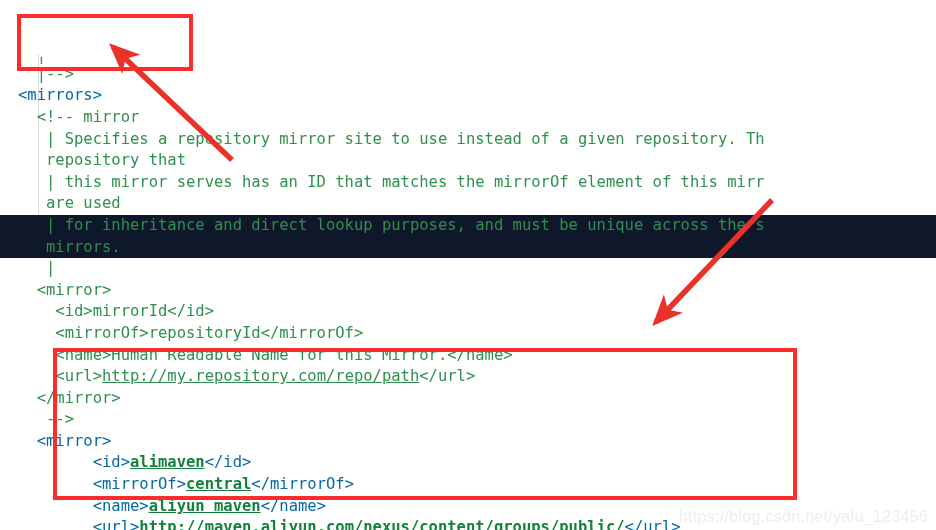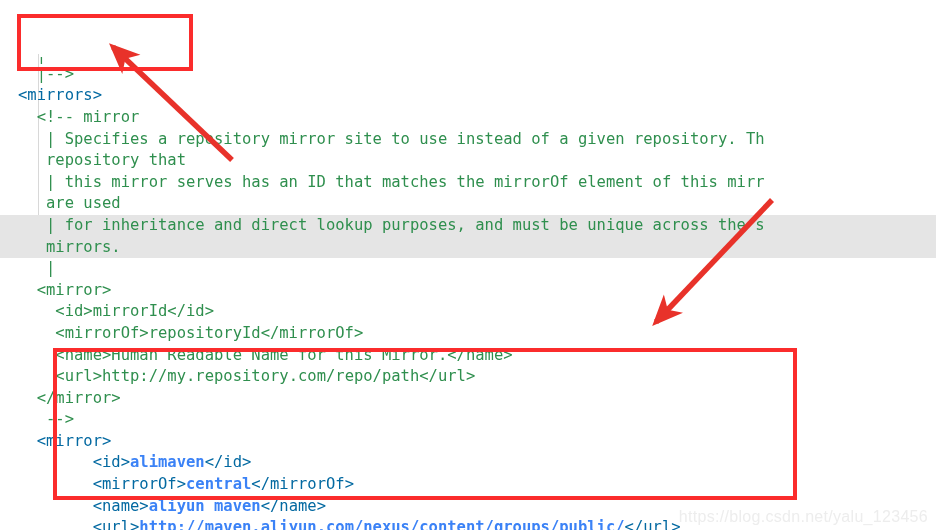--- a/index.html
+++ b/index.html
@@ -29,34 +29,34 @@
     overflow: hidden;
   }
   .line {
     position: relative;
     height: 21.6px;
     white-space: pre;
     padding-left: 18px;
     box-sizing: border-box;
   }
   .line.sel {
-    background: #e5e5e5;
+    background: #0f172a;
   }
   
   .line.clipped {
     height: 10px;
     overflow: hidden;
     line-height: 21.6px;
     margin-top: -11px;
   }
 
   .tag      { color: #0369a1; }
   .comment  { color: #2f8f4e; }
-  .val      { color: #3b82f6; font-weight: bold; }
-  .link     { color: #2f8f4e; }
+  .val      { color: #15803d; font-weight: bold; text-decoration: underline; }
+  .link     { color: #2f8f4e; text-decoration: underline; }
 
   
   .guide {
     position: absolute;
     left: 38px;
     width: 1px;
     background: #d8d8d8;
   }
 
   

